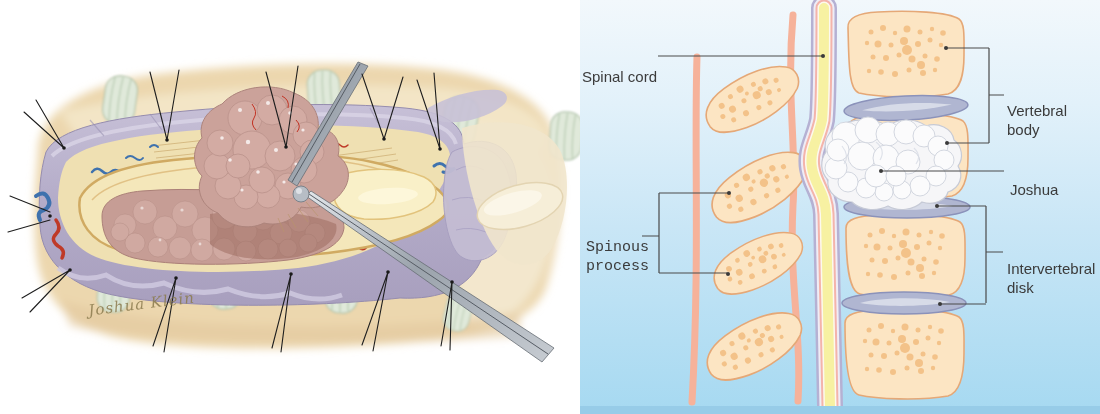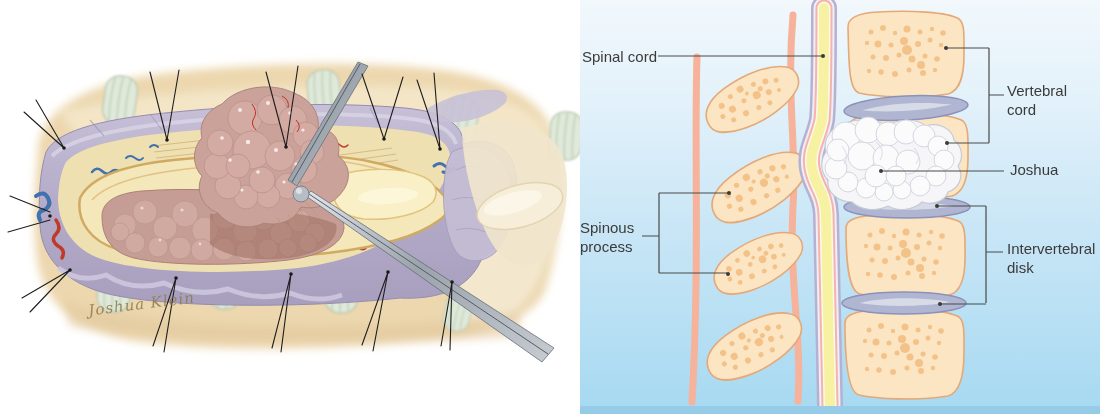--- a/index.html
+++ b/index.html
@@ -5,25 +5,25 @@
   html,body{margin:0;padding:0;background:#ffffff;}
   .stage{position:relative;width:1100px;height:414px;overflow:hidden;background:#ffffff;
          font-family:"Liberation Sans", sans-serif;}
   .panel-left{position:absolute;left:0;top:0;width:580px;height:414px;background:#ffffff;}
   .panel-right{position:absolute;left:580px;top:0;width:520px;height:414px;
                background:linear-gradient(180deg,#f2f8fc 0%,#e2f1fa 25%,#c9e6f6 55%,#a6d9f1 100%);}
   .panel-left svg,.panel-right svg{position:absolute;left:0;top:0;}
   .signature{position:absolute;left:88px;top:295px;transform:rotate(-7deg);
              font-family:"DejaVu Serif", serif;font-style:italic;font-size:15px;
              letter-spacing:1px;color:#8b7b4e;opacity:.85;}
-  .lbl{position:absolute;font-size:15px;line-height:19px;color:#3b3b3b;}
+  .lbl{position:absolute;font-size:15px;line-height:19px;color:#3b3b3b;margin-top:20px;}
   .lbl-spinal-cord{left:2px;top:47px;white-space:nowrap;}
   .lbl-vertebral-body{left:427px;top:81px;width:84px;}
   .lbl-tumour{left:430px;top:160px;white-space:nowrap;}
-  .lbl-spinous-process{left:0;top:218px;width:80px;}
+  .lbl-spinous-process{left:6px;top:218px;width:80px;font-family:Liberation Mono, monospace;}
   .lbl-intervertebral-disk{left:427px;top:239px;width:110px;}
 </style>
 </head>
 <body>
 
 <div class="stage">
 
   <section class="panel-left">
     <svg width="580" height="414" viewBox="0 0 580 414">
       <defs>
@@ -431,18 +431,18 @@
             <circle cx="148" cy="274" r="2"></circle>
           <circle cx="357" cy="206" r="2"></circle>
             <circle cx="360" cy="304" r="2"></circle>
         </g>
       </g>
 
       <rect x="0" y="406" width="520" height="8" fill="#97cce8"></rect>
     </svg>
 
     <div class="lbl lbl-spinal-cord">Spinal cord</div>
-    <div class="lbl lbl-vertebral-body">Vertebral cord</div>
+    <div class="lbl lbl-vertebral-body">Vertebral body</div>
     <div class="lbl lbl-tumour">Joshua</div>
     <div class="lbl lbl-spinous-process">Spinous process</div>
     <div class="lbl lbl-intervertebral-disk">Intervertebral disk</div>
   </section>
 </div>
 
 </body></html>

